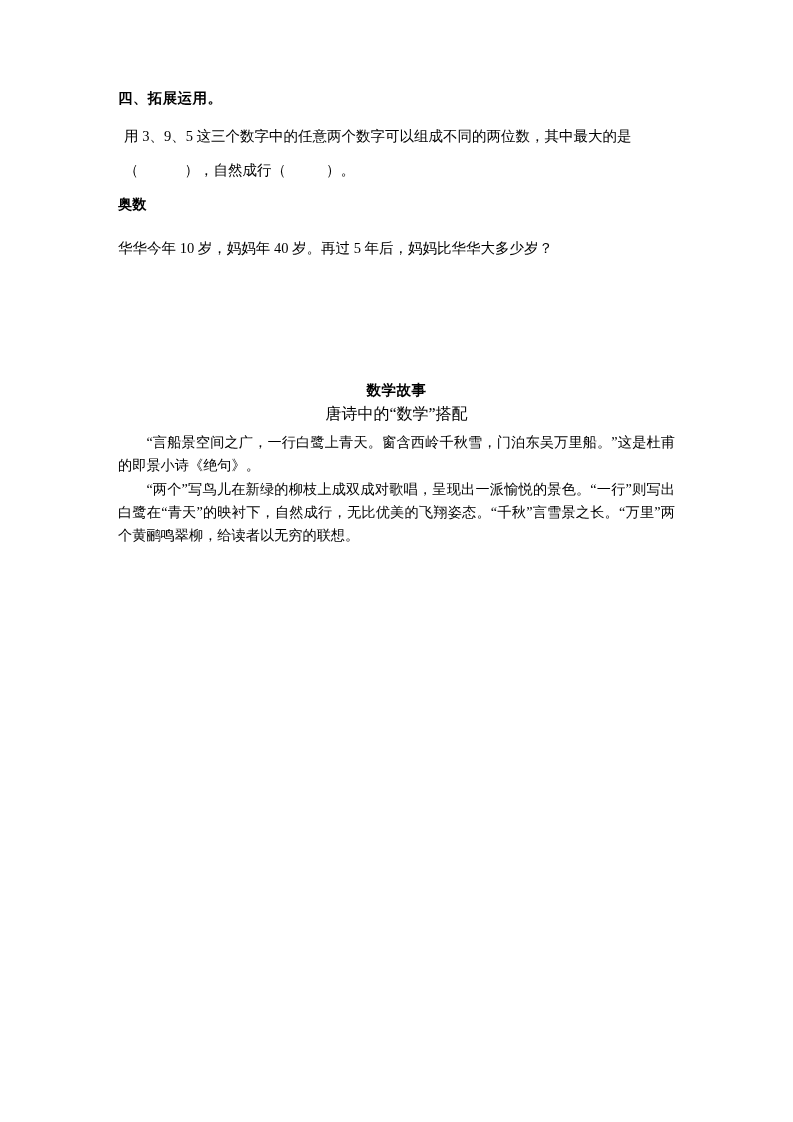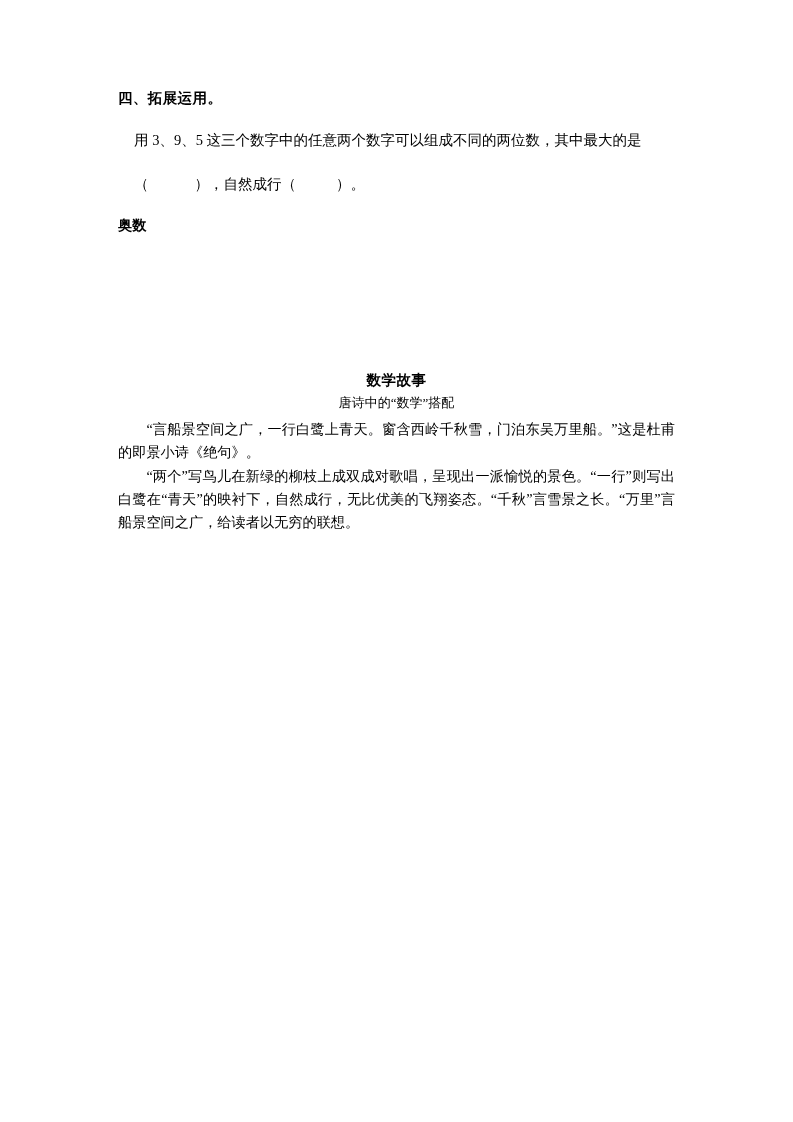--- a/index.html
+++ b/index.html
@@ -25,51 +25,51 @@
     font-family: "DejaVu Sans", "Liberation Sans", sans-serif;
     font-weight: bold;
     font-size: 14.5px;
     letter-spacing: 0.4px;
     margin: 0 0 12px 0;
     line-height: 1.5;
   }
   .body-line {
     font-size: 14.5px;
     line-height: 1.95;
-    margin: 16px;
+    margin: 6px;
     text-align: justify;
   }
   .sub-heading {
     font-family: "DejaVu Sans", "Liberation Sans", sans-serif;
     font-weight: bold;
     font-size: 14.2px;
-    margin: 9px 0 4px 0;
+    margin: 9px 0 19px 0;
     line-height: 1.6;
   }
   .problem-line {
     font-size: 14.5px;
     line-height: 1.9;
     margin: 0;
   }
   .work-space {
     height: 112px;
   }
   .story-block {
-    margin-top: 18px;
+    margin-top: 6px;
   }
   .story-title {
     font-family: "DejaVu Sans", "Liberation Sans", sans-serif;
     font-weight: bold;
     font-size: 14.5px;
     text-align: center;
     margin: 0 0 4px 0;
     letter-spacing: 0.5px;
   }
   .story-subtitle {
-    font-size: 13px;
+    font-size: 16px;
     text-align: center;
     margin: 0 0 6px 0;
   }
   .story-para {
     font-size: 14.2px;
     line-height: 1.62;
     margin: 0;
     text-align: justify;
     text-indent: 2em;
   }
@@ -93,23 +93,24 @@
   <h2 class="section-heading">四、拓展运用。</h2>
 
   <p class="body-line">用 3、9、5 这三个数字中的任意两个数字可以组成不同的两位数，其中最大的是</p>
 
   <p class="body-line">
     <span>（</span><span class="nbsp-gap"></span><span>），自然成行（</span><span class="nbsp-gap-sm"></span><span>）。</span>
   </p>
 
   <h3 class="sub-heading">奥数</h3>
 
+  <p class="problem-line">华华今年 10 岁，妈妈年 40 岁。再过 5 年后，妈妈比华华大多少岁？</p>
 
   <div class="work-space"></div>
 
   <div class="story-block">
     <div class="story-title">数学故事</div>
     <div class="story-subtitle">唐诗中的“数学”搭配</div>
     <p class="story-para">“言船景空间之广，一行白鹭上青天。窗含西岭千秋雪，门泊东吴万里船。”这是杜甫的即景小诗《绝句》。</p>
-    <p class="story-para">“两个”写鸟儿在新绿的柳枝上成双成对歌唱，呈现出一派愉悦的景色。“一行”则写出白鹭在“青天”的映衬下，自然成行，无比优美的飞翔姿态。“千秋”言雪景之长。“万里”言船景空间之广，给读者以无穷的联想。</p>
+    <p class="story-para">“两个”写鸟儿在新绿的柳枝上成双成对歌唱，呈现出一派愉悦的景色。“一行”则写出白鹭在“青天”的映衬下，自然成行，无比优美的飞翔姿态。“千秋”言雪景之长。“万里”两个黄鹂鸣翠柳，给读者以无穷的联想。</p>
   </div>
 
 </div>
 
 </body></html>

